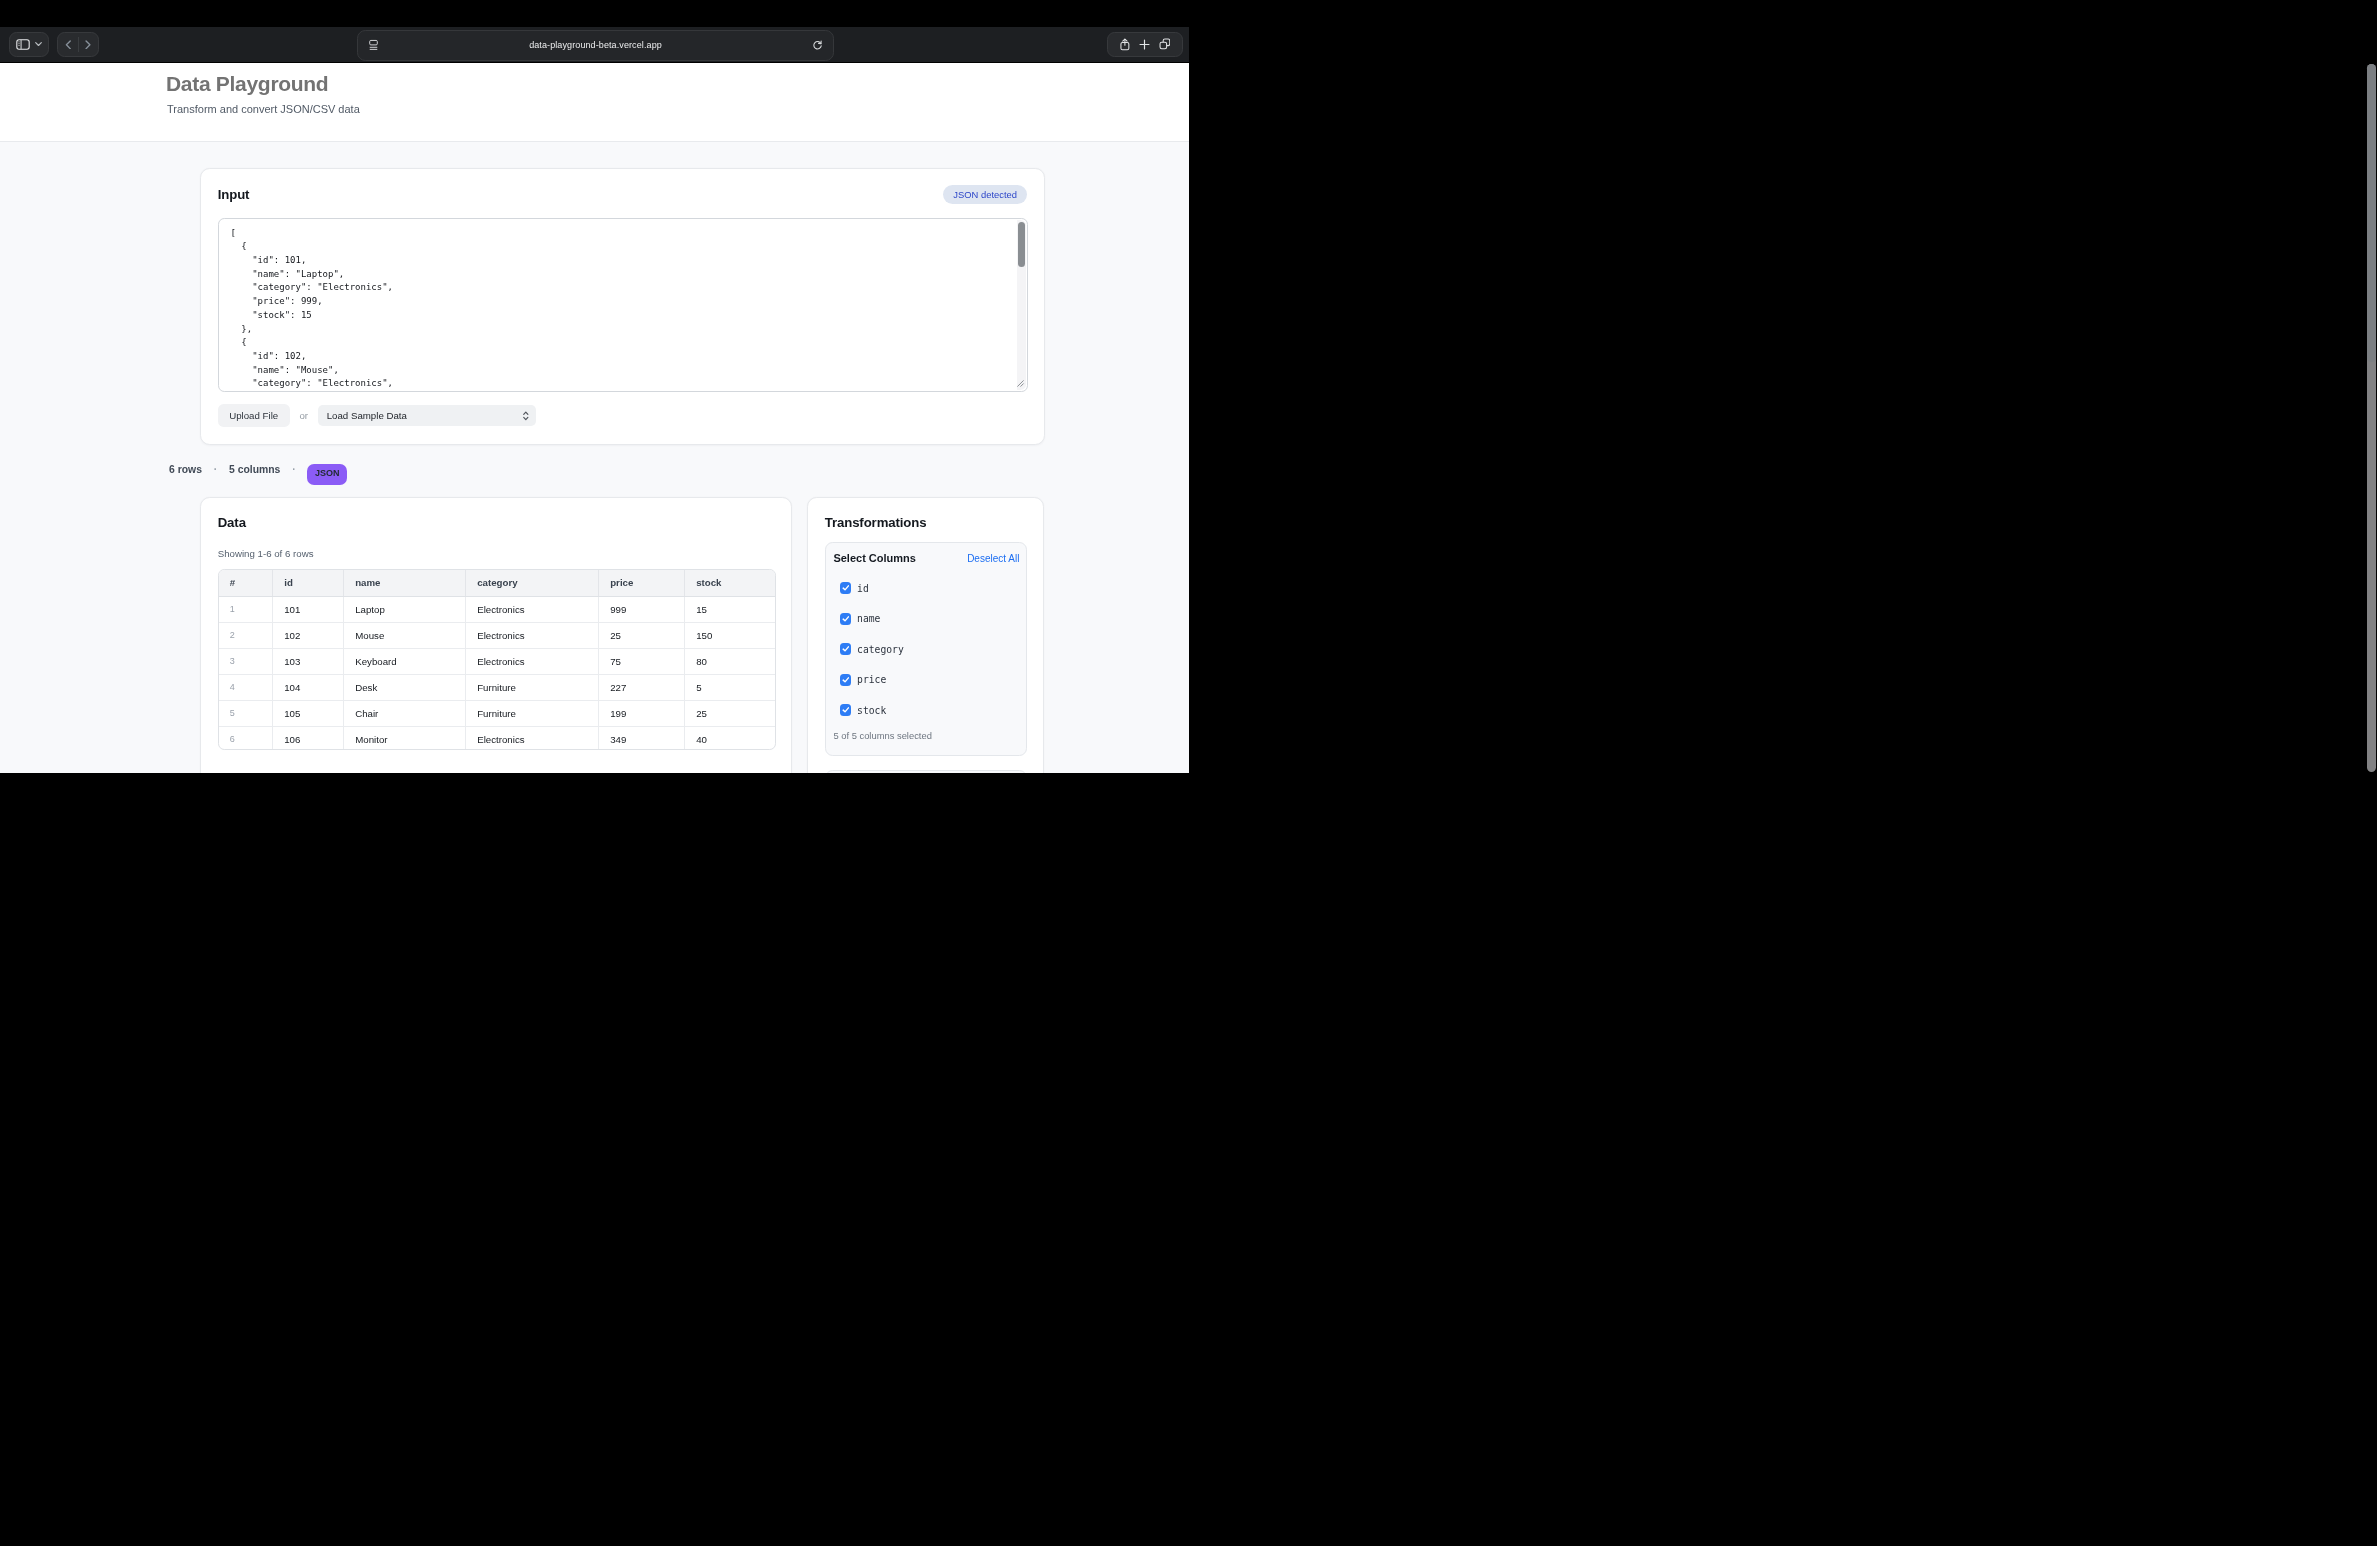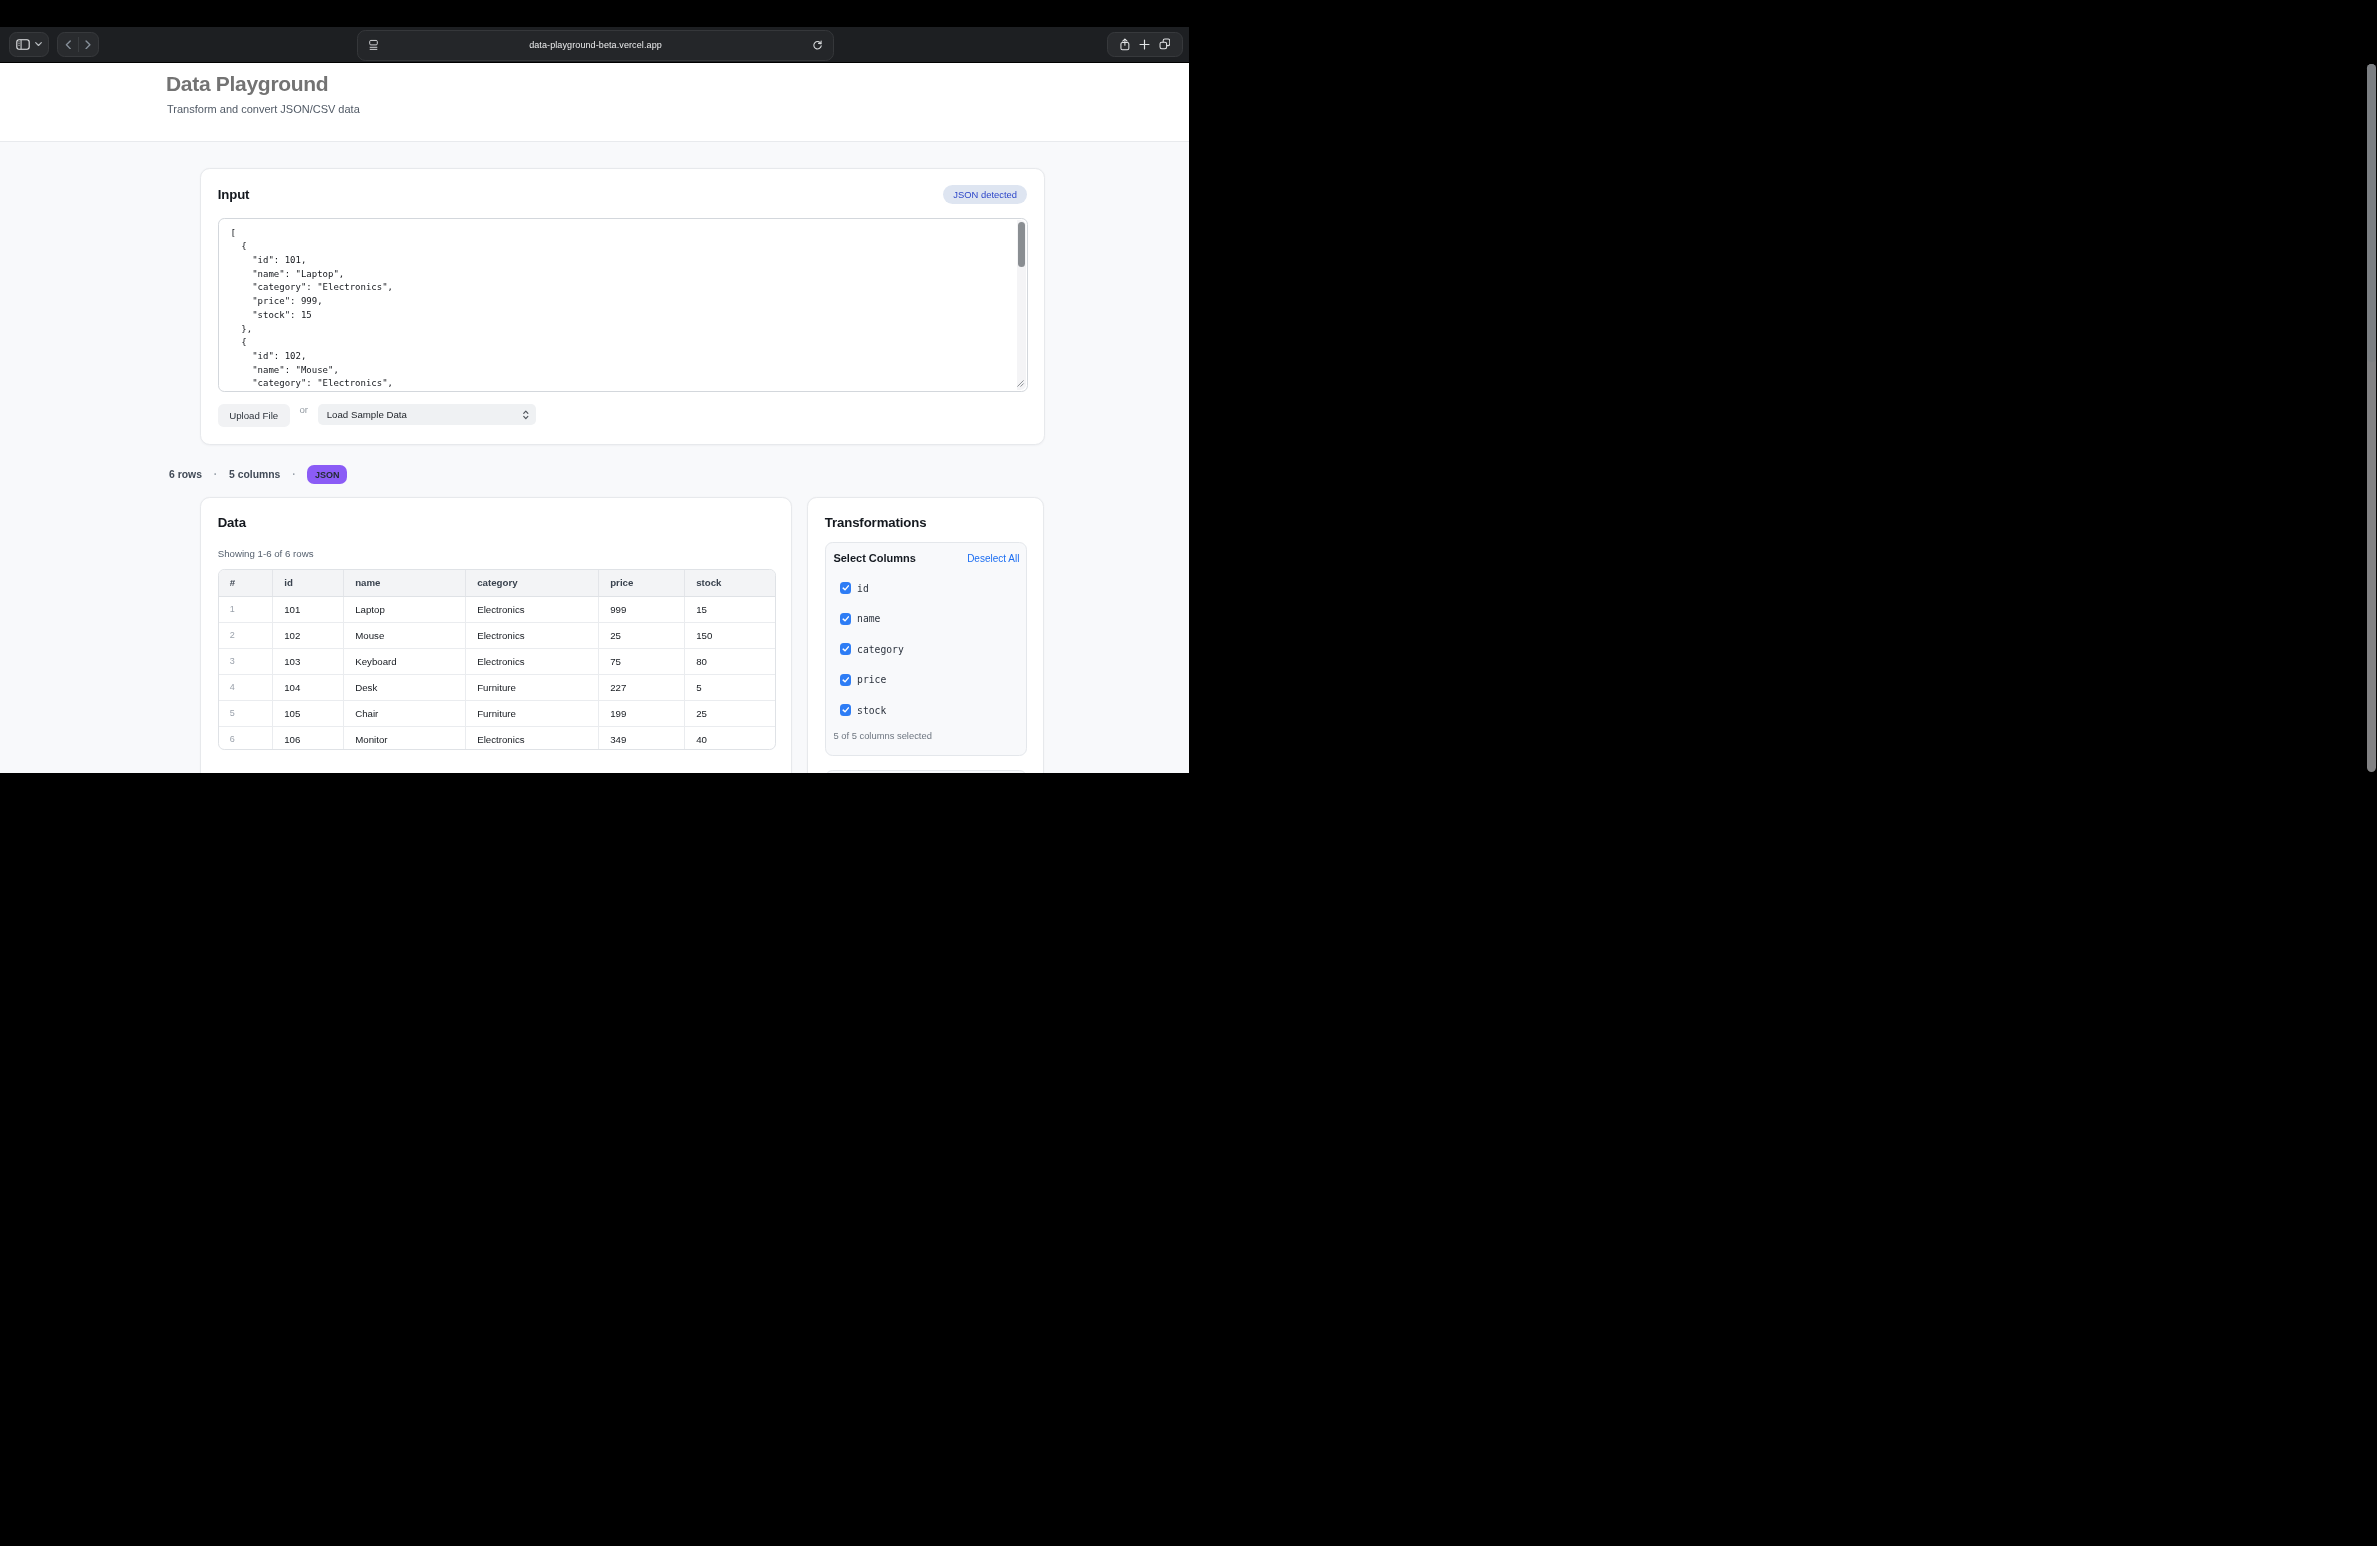--- a/index.html
+++ b/index.html
@@ -37,30 +37,30 @@
   .badge-detect { background:#dee5f1; color:#2b45c8; font-size:9.4px; font-weight:500;
     padding:4.2px 10.4px; border-radius:694px; }
   .ta-box { position:absolute; left:16.7px; top:49px; width:810px; height:174px; background:#fff;
     border:0.7px solid #d3d7dc; border-radius:6.3px; overflow:hidden; }
   .ta-box pre { position:absolute; left:11.8px; top:7.6px; font-family:"DejaVu Sans Mono",monospace;
     font-size:9px; line-height:13.7px; color:#15181d; white-space:pre; }
   .ta-track { position:absolute; right:0.7px; top:0.7px; bottom:0.7px; width:9px; background:#f4f4f6;
     border-radius:0 5.6px 5.6px 0; }
   .ta-thumb { position:absolute; right:2.1px; top:2.8px; width:6.3px; height:45px; background:#8a8e92; border-radius:3.5px; }
   .ta-resize { position:absolute; right:2.1px; bottom:1.4px; }
-  .controls { position:absolute; left:16.7px; top:235px; height:23.6px; display:flex; }
+  .controls { position:absolute; left:16.7px; top:235px; height:23.6px; display:flex; align-items:center; }
   .upload-btn { width:72px; height:23px; background:#f1f2f4; border:none; border-radius:5.6px;
     font-family:inherit; font-size:9.7px; font-weight:500; color:#2e343c; }
   .or-label { margin:0 9.7px; font-size:9.7px; color:#949ba3; }
   .sample-select { width:218px; height:21px; background:#eff1f3; border-radius:4.9px; display:flex;
     align-items:center; justify-content:space-between; padding:0 6.3px 0 9px; }
   .sample-select .sel-text { font-size:9.7px; color:#1d2127; }
 
   
-  .stats-row { position:absolute; left:169px; top:401px; height:21px; display:flex; align-items:center; gap:11.8px; }
+  .stats-row { position:absolute; left:169px; top:401px; height:21px; display:flex; gap:11.8px; }
   .stat-strong { font-size:10.4px; font-weight:700; color:#424b57; }
   .stat-dot { font-size:10.4px; font-weight:700; color:#98a0a9; }
   .badge-json { background:#8b5cf6; color:#222b33; font-size:9px; font-weight:600;
     padding:4.2px 7.6px; border-radius:7px; }
 
   
   .data-card { left:168px; top:434px; width:592px; height:292px; }
   .data-card h2 { position:absolute; left:16.7px; top:17.4px; }
   .showing { position:absolute; left:16.7px; top:50px; font-size:9.7px; color:#55606e; }
   .table-wrap { position:absolute; left:16.7px; top:71px; width:558px; height:181px;

